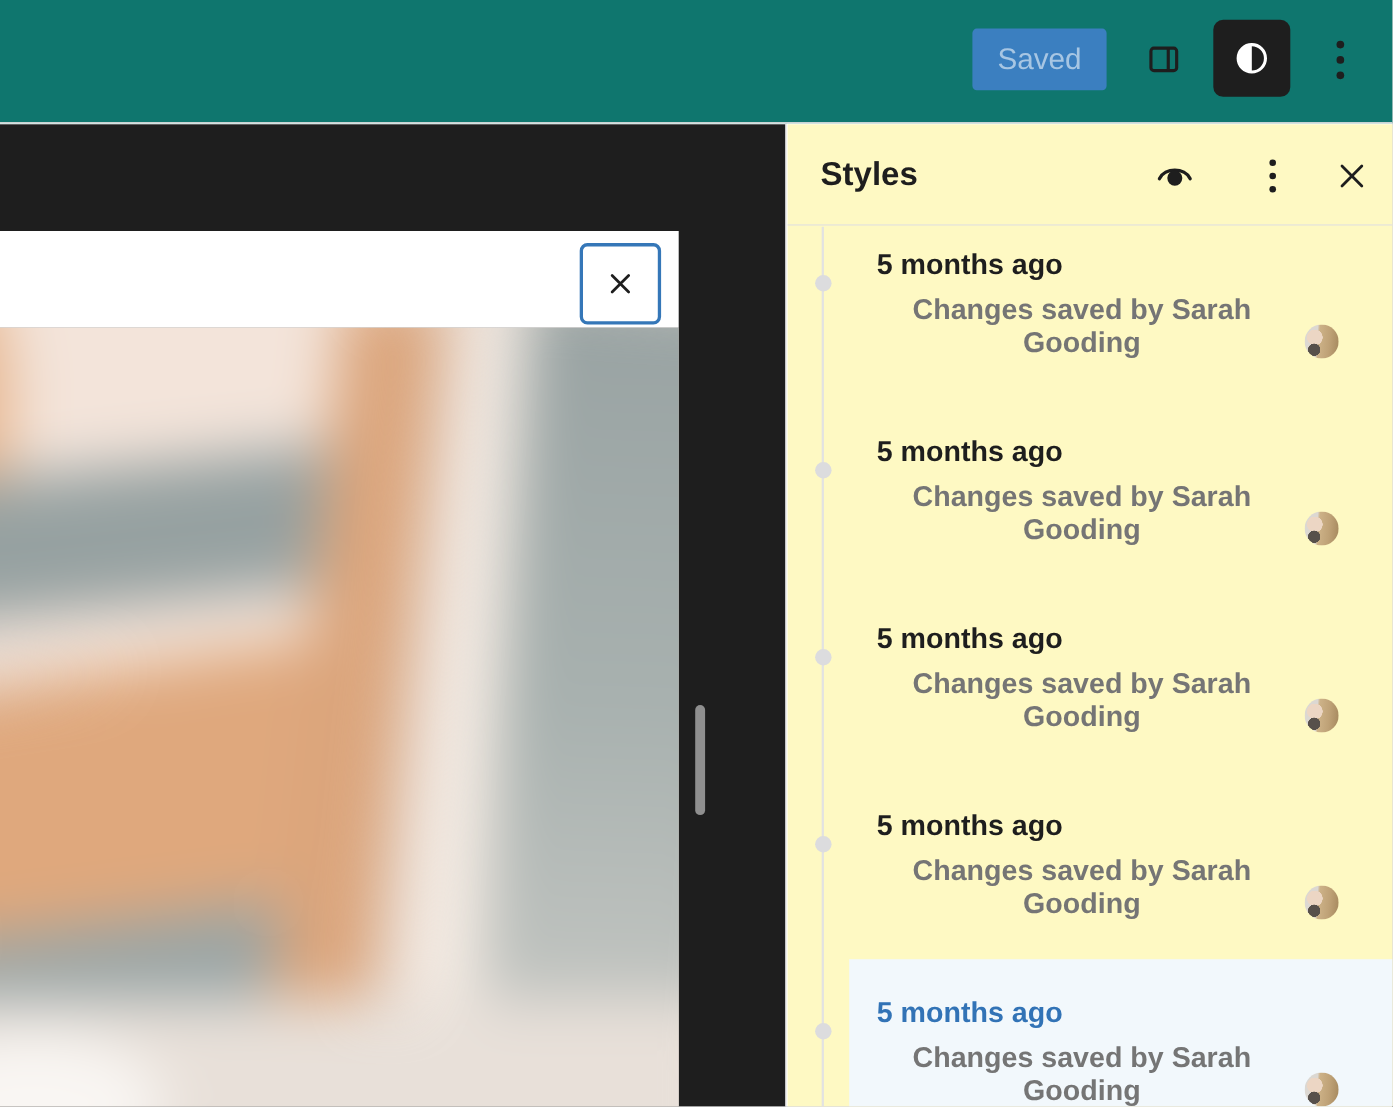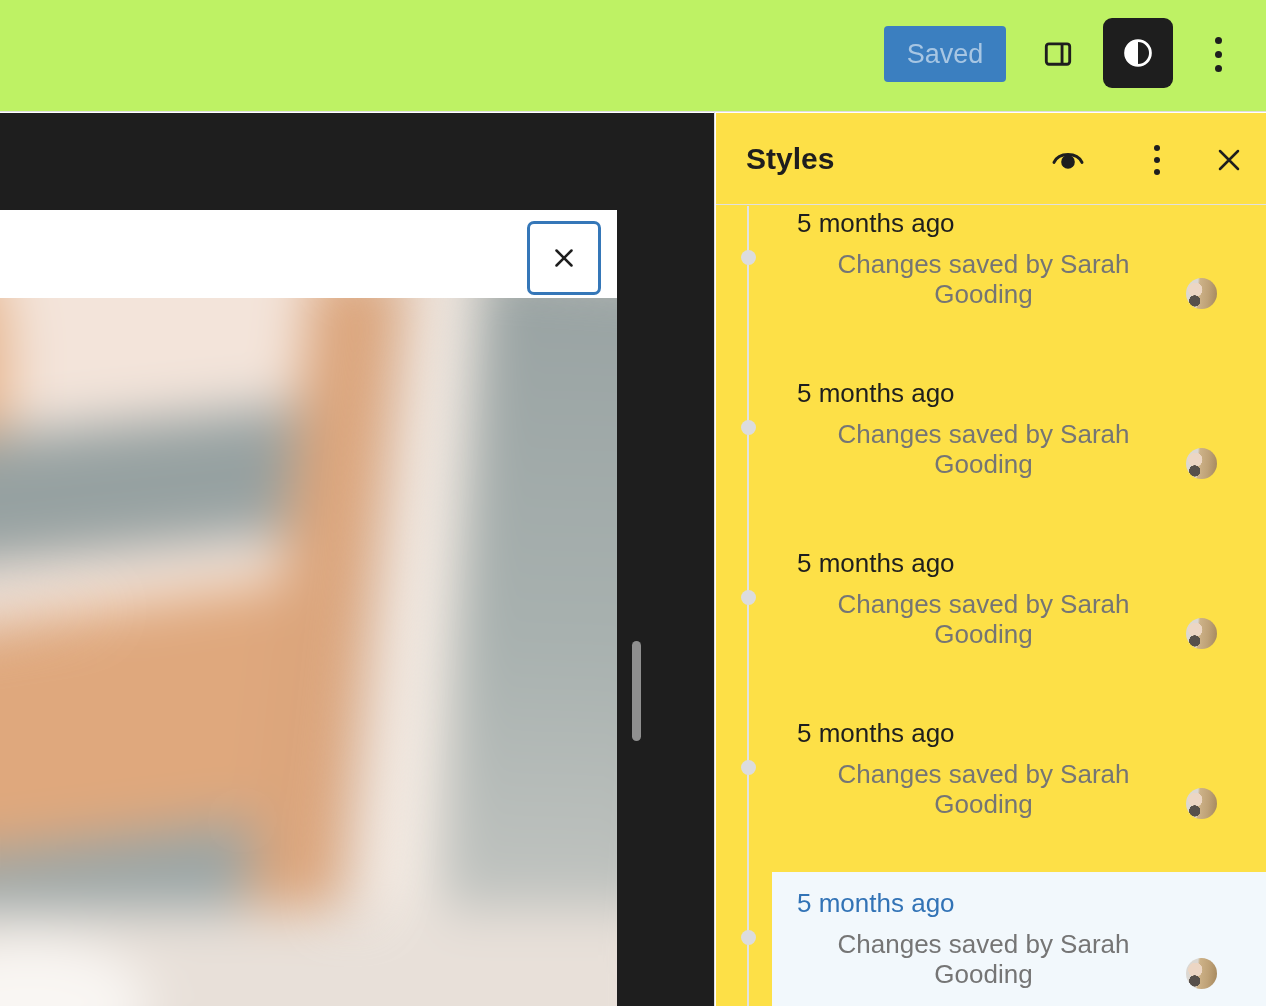--- a/index.html
+++ b/index.html
@@ -1,20 +1,20 @@
 <!DOCTYPE html>
 <html><head>
 <meta charset="utf-8">
 <style>
   html,body{margin:0;padding:0;width:1266px;height:1006px;overflow:hidden;
     font-family:"Liberation Sans",sans-serif;background:#fff;position:relative;}
   *{box-sizing:border-box;}
 
   
-  .topbar{position:absolute;left:0;top:0;width:1266px;height:112px;background:#bef264;
+  .topbar{position:absolute;left:0;top:0;width:1266px;height:112px;background:#0f766e;
     border-bottom:1px solid #dedede;z-index:5;}
   .saved-btn{position:absolute;left:884px;top:26px;width:122px;height:56px;
     background:#3b7fc0;color:#a7c6e3;font-size:27px;border:none;border-radius:4px;
     display:flex;align-items:center;justify-content:center;cursor:default;}
   .icon-btn{position:absolute;background:none;border:none;padding:0;display:flex;
     align-items:center;justify-content:center;cursor:pointer;}
   .tb-sidebar{left:1034px;top:30px;width:48px;height:48px;}
   .tb-contrast{left:1103px;top:18px;width:70px;height:70px;background:#1e1e1e;border-radius:9px;}
   .tb-more{left:1195px;top:30px;width:46px;height:48px;flex-direction:column;}
   .kdot{width:7px;height:7px;border-radius:50%;background:#1e1e1e;margin:3.5px 0;}
@@ -39,32 +39,32 @@
   .b-grayright{left:508px;top:20px;width:230px;height:680px;transform:rotate(4deg);
     background:linear-gradient(178deg,#98a2a2 0%,#a8b1af 55%,#c5c7c3 100%);}
   .b-bottom{left:-30px;top:660px;width:740px;height:160px;background:#e8e0d9;}
   .b-white{left:-40px;top:690px;width:240px;height:140px;background:#f9f6f3;border-radius:50%;}
   .scroll-thumb{position:absolute;left:632px;top:528px;width:9px;height:100px;border-radius:5px;
     background:#8f8f8f;cursor:pointer;}
 
   .divider-v{position:absolute;left:714px;top:112px;width:1px;height:894px;background:#dedede;}
 
   
-  .panel{position:absolute;left:716px;top:113px;width:550px;height:893px;background:#fde047;}
+  .panel{position:absolute;left:716px;top:113px;width:550px;height:893px;background:#fef9c3;}
   .panel-header{position:relative;height:92px;border-bottom:1px solid #e0e0e0;}
   .panel-title{position:absolute;left:30px;top:50%;transform:translateY(-50%);
     font-size:30px;font-weight:700;color:#1e1e1e;margin:0;}
   .ph-btn{top:25px;width:44px;height:44px;}
   .ph-eye{left:330px;}
   .ph-more{left:419px;flex-direction:column;}
   .ph-close{left:491px;}
 
   .revisions{position:absolute;left:0;right:0;top:93px;bottom:0;overflow:hidden;}
   .timeline{position:absolute;left:31px;top:0;bottom:0;width:2px;background:#e2e2e2;}
-  .revision-item{position:relative;height:170px;padding:1px 49px 0 81px;cursor:pointer;}
+  .revision-item{position:relative;height:170px;padding:18px 49px 0 81px;cursor:pointer;font-weight:bold;}
   .revision-item.selected::before{content:"";position:absolute;left:56px;right:0;top:-14px;bottom:-20px;
     background:#f2f8fc;}
   .timeline-dot{position:absolute;left:25px;top:44px;width:15px;height:15px;border-radius:50%;
     background:#dcdcde;}
   .revision-date{position:relative;font-size:26px;line-height:32px;color:#1e1e1e;margin:0 0 10px;}
   .revision-item.selected .revision-date{color:#3273b6;}
   .revision-meta{position:relative;display:flex;align-items:flex-end;}
   .revision-desc{flex:1;text-align:center;font-size:26px;line-height:30px;color:#757575;}
   .avatar{flex:none;width:31px;height:31px;border-radius:50%;margin-left:16px;
     background:

